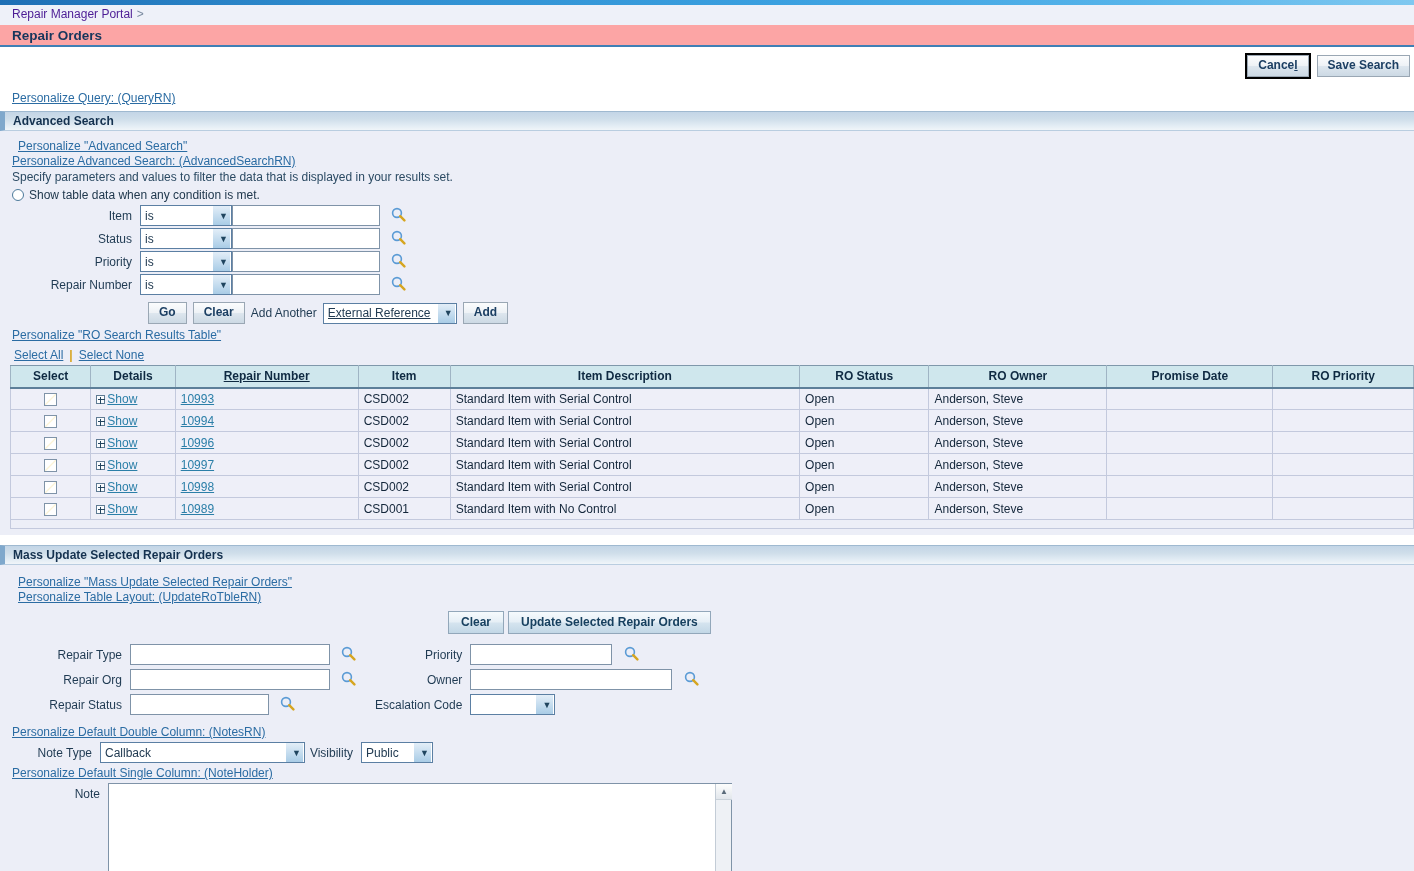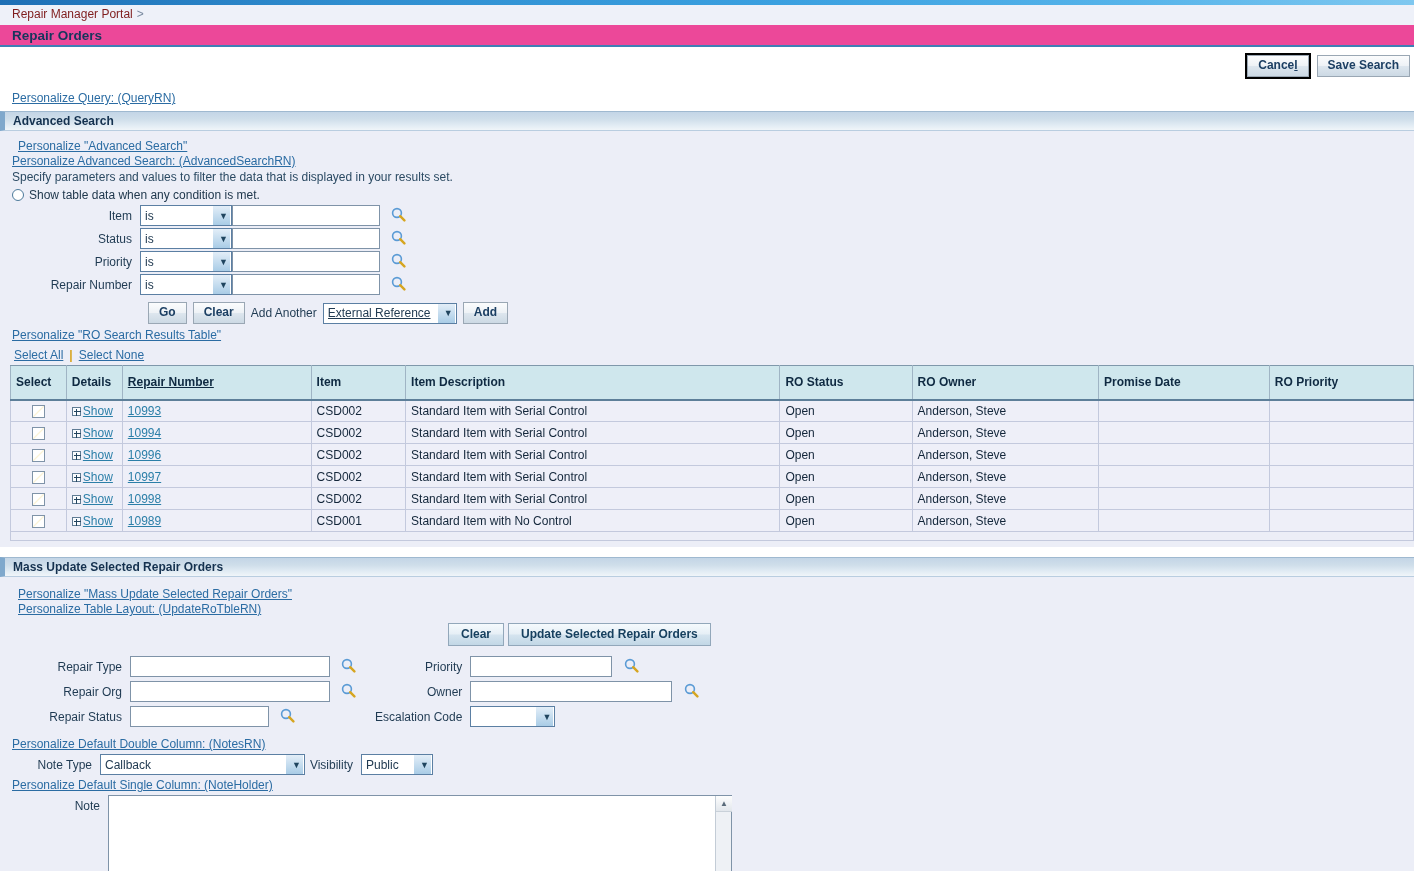--- a/index.html
+++ b/index.html
@@ -20,30 +20,30 @@
   }
 
   
   .breadcrumb-bar {
     height: 20px;
     background: #eef1f9;
     padding: 2px 0 0 12px;
     font-size: 12px;
   }
   .breadcrumb-link {
-    color: #7f1d1d;
+    color: #4c1d95;
     text-decoration: none;
     font-size: 12px;
   }
   .breadcrumb-sep { color: #7a8aa0; padding-left: 4px; font-size: 12px; }
 
   
   .page-title-wrap {
     padding: 3px 0 2px 12px;
-    background: #ec4899;
+    background: #fca5a5;
     border-bottom: 2px solid #3e7fb5;
   }
   .page-title {
     font-size: 13.5px;
     font-weight: bold;
     color: #16365c;
   }
 
   
   .actions-row {
@@ -171,25 +171,25 @@
     border-collapse: collapse;
     width: 1404px;
     margin-left: 10px;
     font-size: 12px;
   }
   table.results th {
     background: #cfe7ed;
     border: 1px solid #9fb4c4;
     border-top: 1px solid #7f98ab;
     border-bottom: 2px solid #5d7f99;
-    text-align: left;
+    text-align: center;
     font-weight: bold;
     color: #0f2a42;
-    padding: 2px 5px;
-    height: 34px;
+    padding: 2px 22px;
+    height: 22px;
     white-space: nowrap;
   }
   table.results th.sortable span { text-decoration: underline; }
   table.results td {
     background: #eeeff8;
     border: 1px solid #c3c9dd;
     padding: 2px 5px;
     height: 22px;
     color: #13263a;
     vertical-align: middle;

